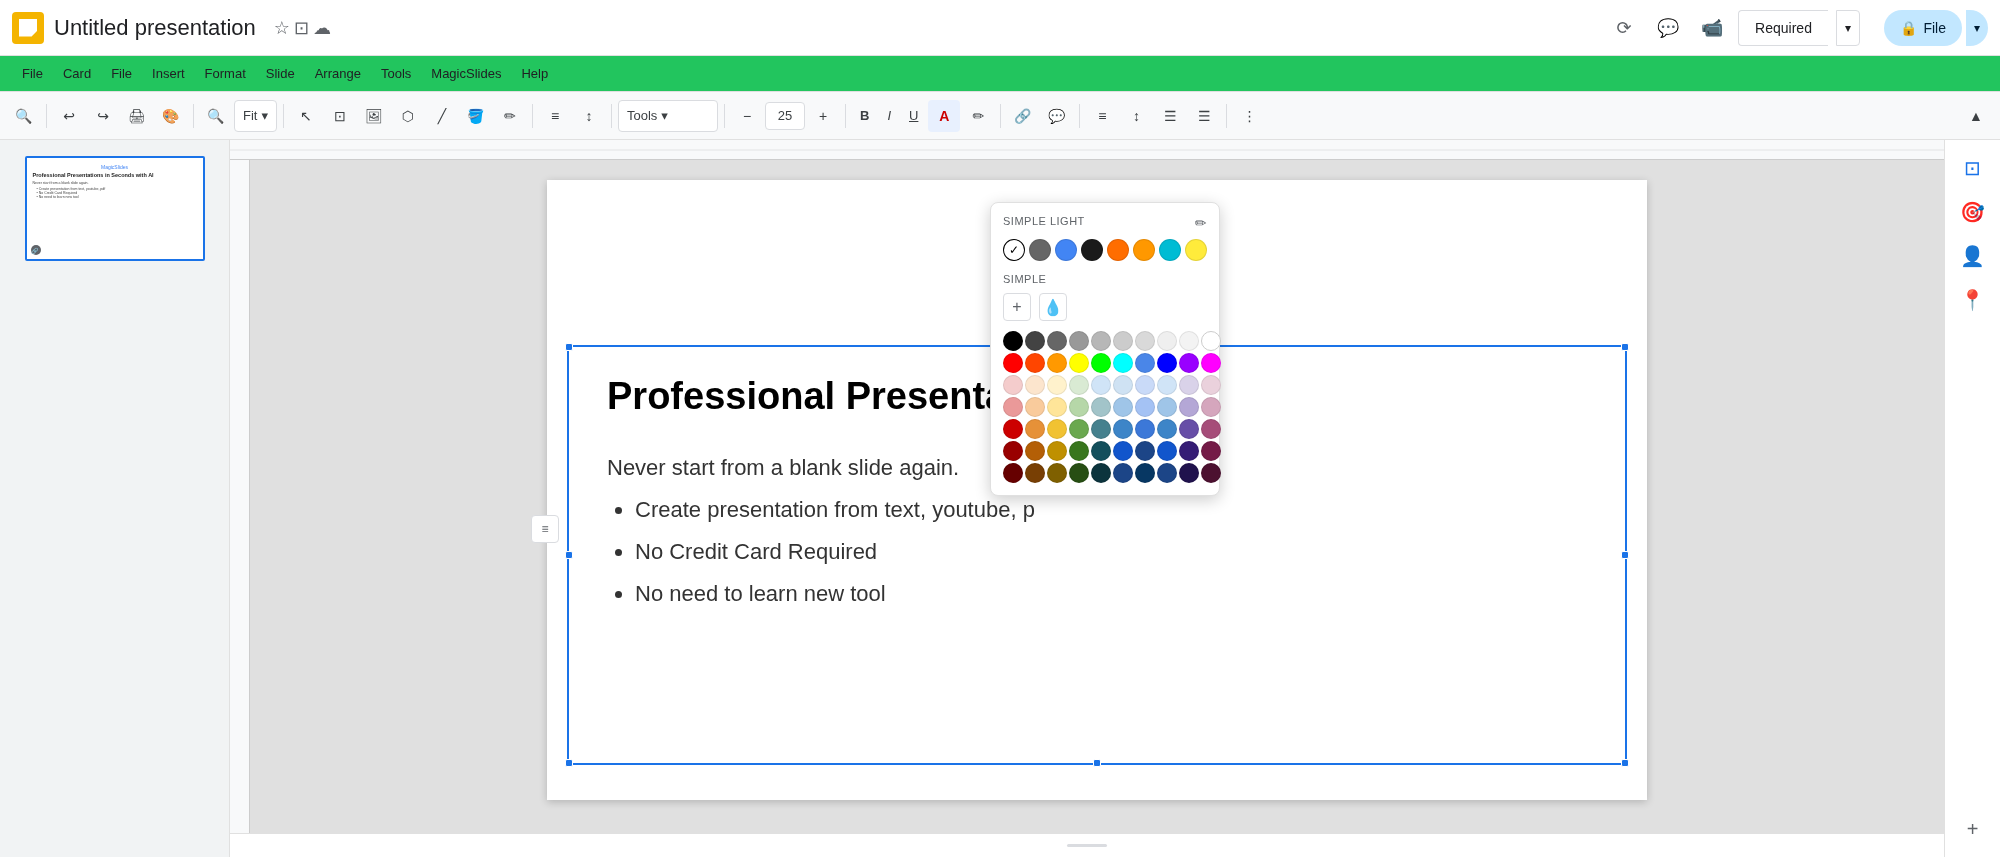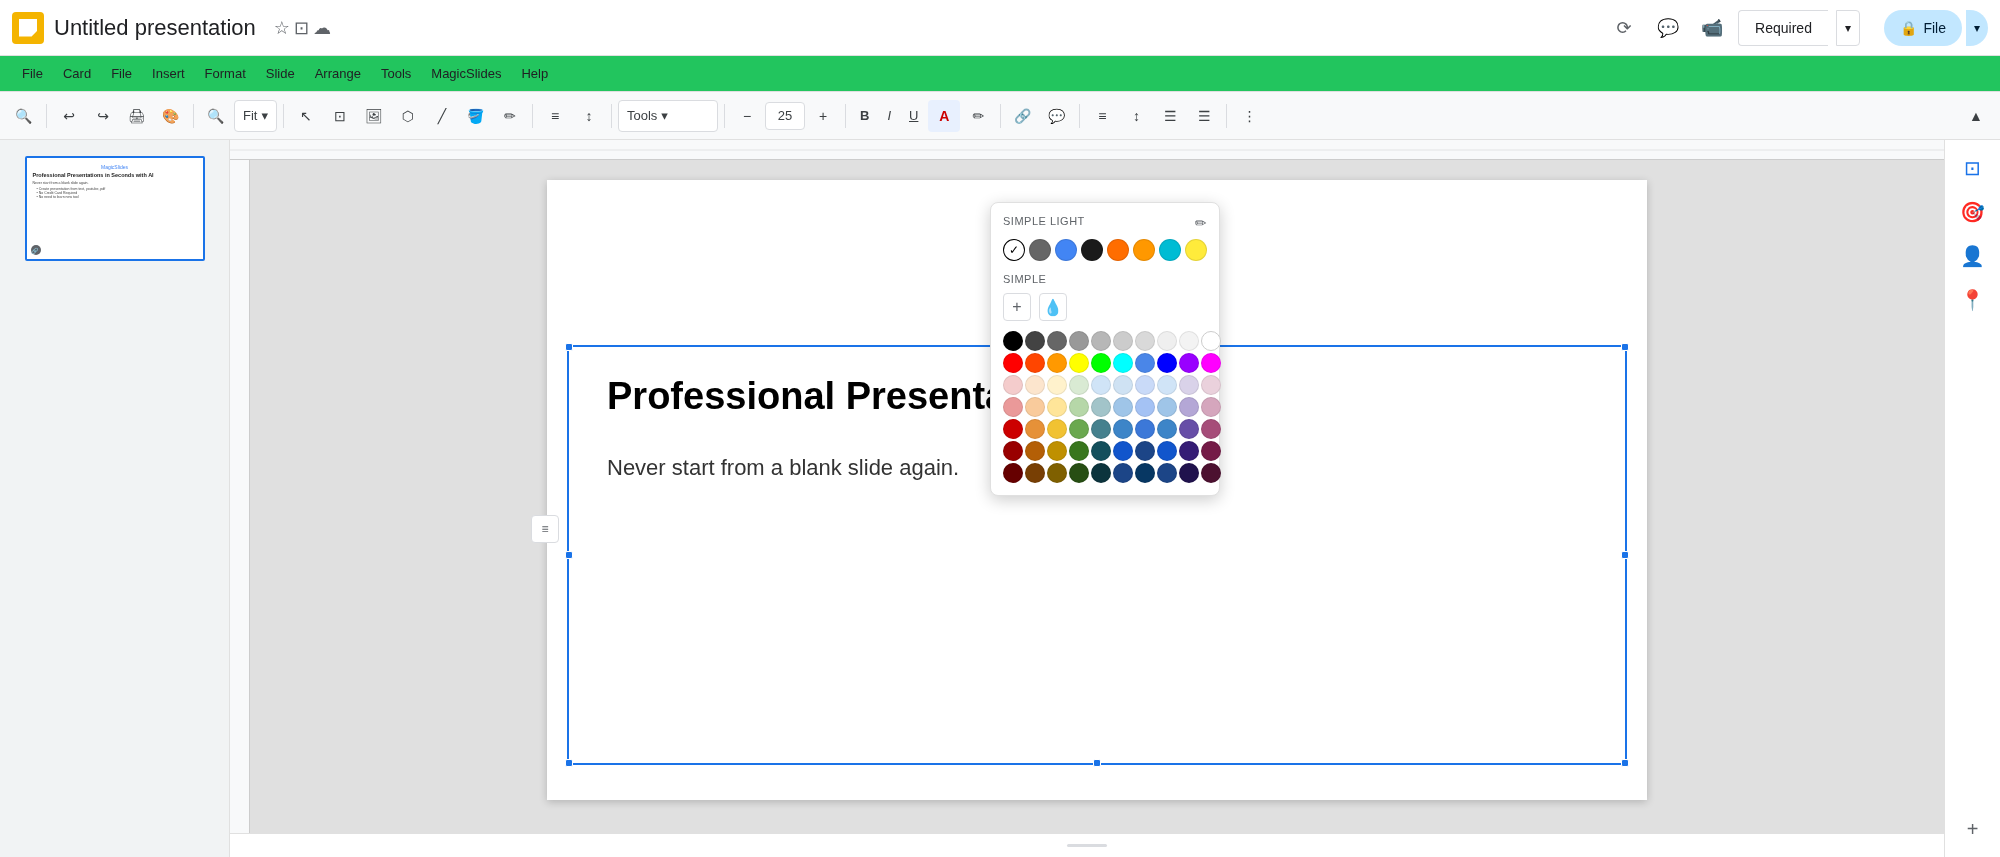--- a/index.html
+++ b/index.html
@@ -581,20 +581,25 @@
           </div>
 
           <div class="valign-btn">≡</div>
 
           <div class="slide-title">
             <span>Professional Presentations in Se</span>
           </div>
 
           <div class="slide-content">
             <div>Never start from a blank slide again.</div>
+            <ul class="bullet-list">
+              <li><span>Create presentation from text, youtube, p</span></li>
+              <li><span>No Credit Card Required</span></li>
+              <li><span>No need to learn new tool</span></li>
+            </ul>
           </div>
         </div>
       </div>
     </div>
 
     <div class="bottom-bar">
       <div class="bottom-handle"></div>
     </div>
   </div>
 

